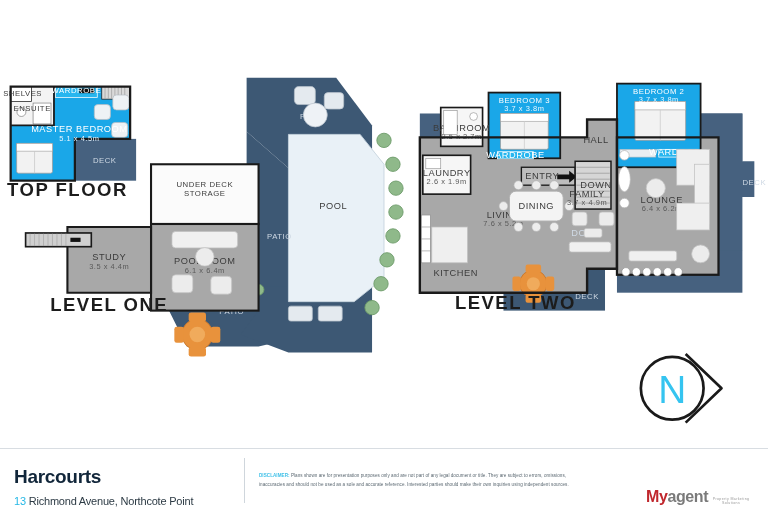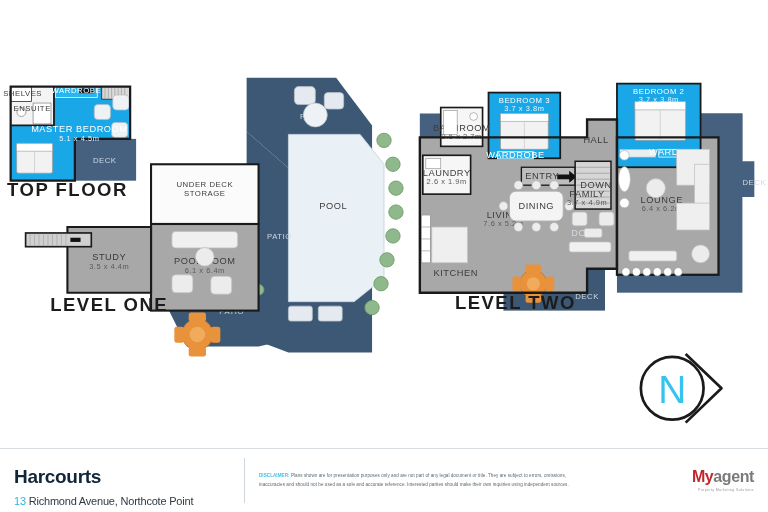--- a/index.html
+++ b/index.html
@@ -59,21 +59,21 @@
 
   .vdiv { width: 1px; background: #cfd6dc; margin: 2px 14px 2px 8px; }
 
   .disclaimer { flex: 1; display: flex; align-items: center; }
   .disclaimer p {
     font-size: 4.6px; line-height: 1.85; color: #5d6a73;
     letter-spacing: .04px; max-width: 330px;
   }
   .disclaimer .dtag { color: #3fc0e8; font-weight: bold; }
 
-  .myagent { width: 108px; display: flex; flex-direction: column; align-items: flex-end; justify-content: center; }
+  .myagent { width: 108px; display: flex; align-items: flex-end; justify-content: center; text-align: center; }
   .ma-main { font-size: 16px; font-weight: bold; letter-spacing: -0.4px; line-height: 1; }
   .ma-main .my { color: #c0272d; }
   .ma-main .agent { color: #7a7a7a; }
   .ma-sub { font-size: 3.6px; color: #9a9a9a; letter-spacing: .35px; margin-top: 2.5px; }
 </style>
 </head>
 <body>
 
 <div id="page">
 

